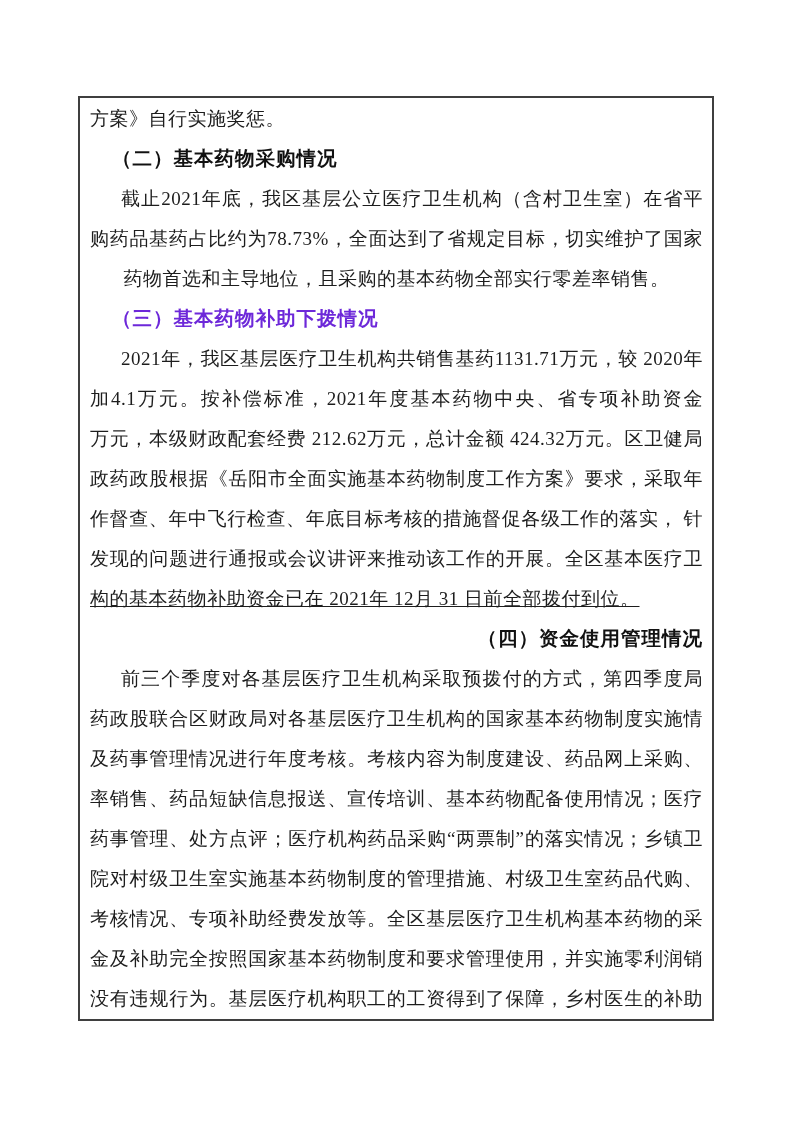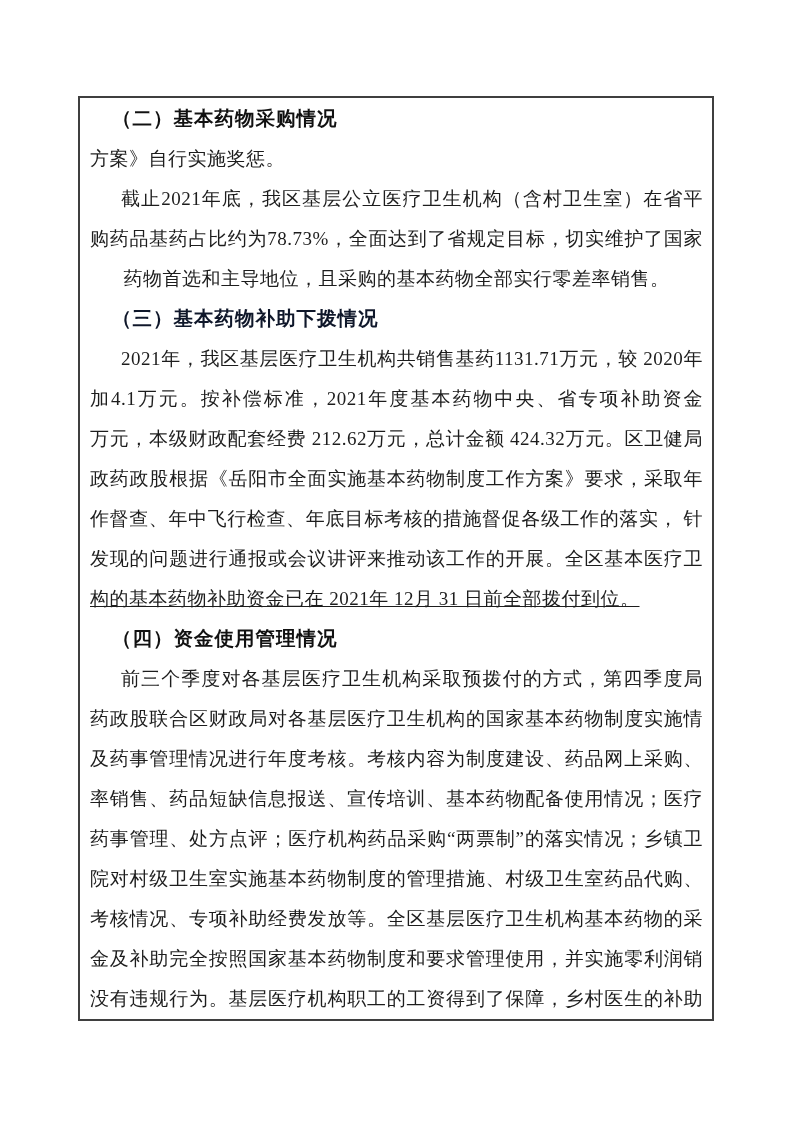--- a/index.html
+++ b/index.html
@@ -43,34 +43,34 @@
     font-size: 19.5px;
     color: #111111;
     letter-spacing: 1px;
   }
 </style>
 </head>
 <body>
 
 <div class="page" style="background: rgb(255, 255, 255);">
   <div class="doc-box" style="border-color: rgb(63, 63, 63);">
+      <div class="line" style="color: rgb(29, 29, 29);">方案》自行实施奖惩。</div>
       <div class="line heading" style="color: rgb(17, 17, 17);">（二）基本药物采购情况</div>
-      <div class="line" style="color: rgb(29, 29, 29);">方案》自行实施奖惩。</div>
       <div class="line fill indent" style="color: rgb(29, 29, 29);">截止2021年底，我区基层公立医疗卫生机构（含村卫生室）在省平台采</div>
       <div class="line fill" style="color: rgb(29, 29, 29);">购药品基药占比约为78.73%，全面达到了省规定目标，切实维护了国家基本</div>
       <div class="line" style="color: rgb(29, 29, 29); text-align: center;">药物首选和主导地位，且采购的基本药物全部实行零差率销售。</div>
-      <div class="line heading" style="color: #0f172a;">（三）基本药物补助下拨情况</div>
+      <div class="line heading" style="color: #6d28d9;">（三）基本药物补助下拨情况</div>
       <div class="line fill indent" style="color: rgb(29, 29, 29);">2021年，我区基层医疗卫生机构共销售基药1131.71万元，较 2020年增</div>
       <div class="line fill" style="color: rgb(29, 29, 29);">加4.1万元。按补偿标准，2021年度基本药物中央、省专项补助资金 211.7</div>
       <div class="line fill" style="color: rgb(29, 29, 29);">万元，本级财政配套经费 212.62万元，总计金额 424.32万元。区卫健局医</div>
       <div class="line fill" style="color: rgb(29, 29, 29);">政药政股根据《岳阳市全面实施基本药物制度工作方案》要求，采取年初工</div>
       <div class="line fill" style="color: rgb(29, 29, 29);">作督查、年中飞行检查、年底目标考核的措施督促各级工作的落实， 针对</div>
       <div class="line fill" style="color: rgb(29, 29, 29);">发现的问题进行通报或会议讲评来推动该工作的开展。全区基本医疗卫生机</div>
       <div class="line" style="color: rgb(29, 29, 29); text-decoration: underline;">构的基本药物补助资金已在 2021年 12月 31 日前全部拨付到位。</div>
-      <div class="line heading" style="color: rgb(17, 17, 17);">（四）资金使用管理情况</div>
+      <div class="line heading" style="color: rgb(17, 17, 17); text-align: right;">（四）资金使用管理情况</div>
       <div class="line fill indent" style="color: rgb(29, 29, 29);">前三个季度对各基层医疗卫生机构采取预拨付的方式，第四季度局医政</div>
       <div class="line fill" style="color: rgb(29, 29, 29);">药政股联合区财政局对各基层医疗卫生机构的国家基本药物制度实施情况</div>
       <div class="line fill" style="color: rgb(29, 29, 29);">及药事管理情况进行年度考核。考核内容为制度建设、药品网上采购、零差</div>
       <div class="line fill" style="color: rgb(29, 29, 29);">率销售、药品短缺信息报送、宣传培训、基本药物配备使用情况；医疗机构</div>
       <div class="line fill" style="color: rgb(29, 29, 29);">药事管理、处方点评；医疗机构药品采购“两票制”的落实情况；乡镇卫生</div>
       <div class="line fill" style="color: rgb(29, 29, 29);">院对村级卫生室实施基本药物制度的管理措施、村级卫生室药品代购、专项</div>
       <div class="line fill" style="color: rgb(29, 29, 29);">考核情况、专项补助经费发放等。全区基层医疗卫生机构基本药物的采购资</div>
       <div class="line fill" style="color: rgb(29, 29, 29);">金及补助完全按照国家基本药物制度和要求管理使用，并实施零利润销售，</div>
       <div class="line fill" style="color: rgb(29, 29, 29);">没有违规行为。基层医疗机构职工的工资得到了保障，乡村医生的补助也及</div>
     </div>

